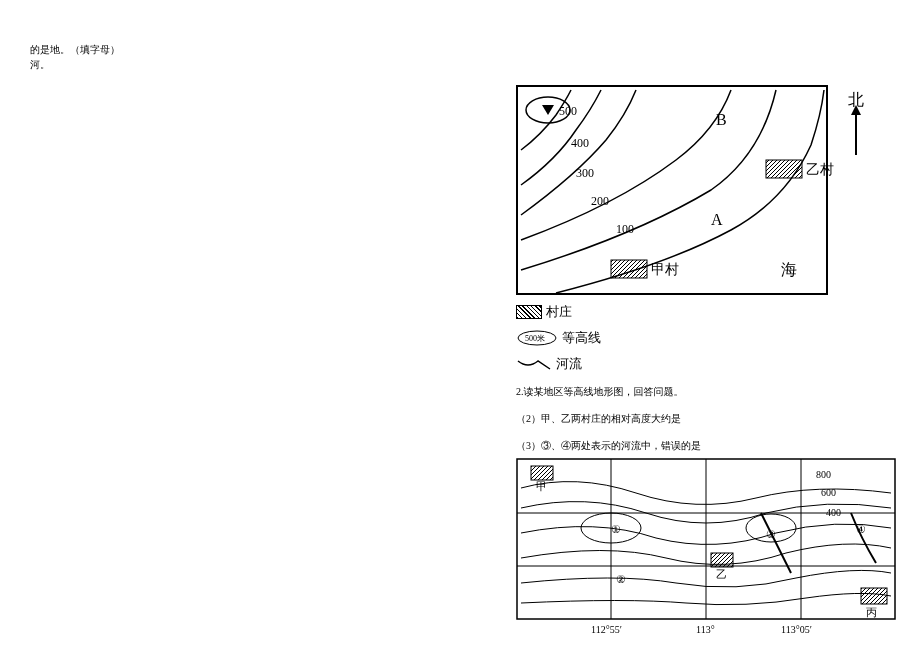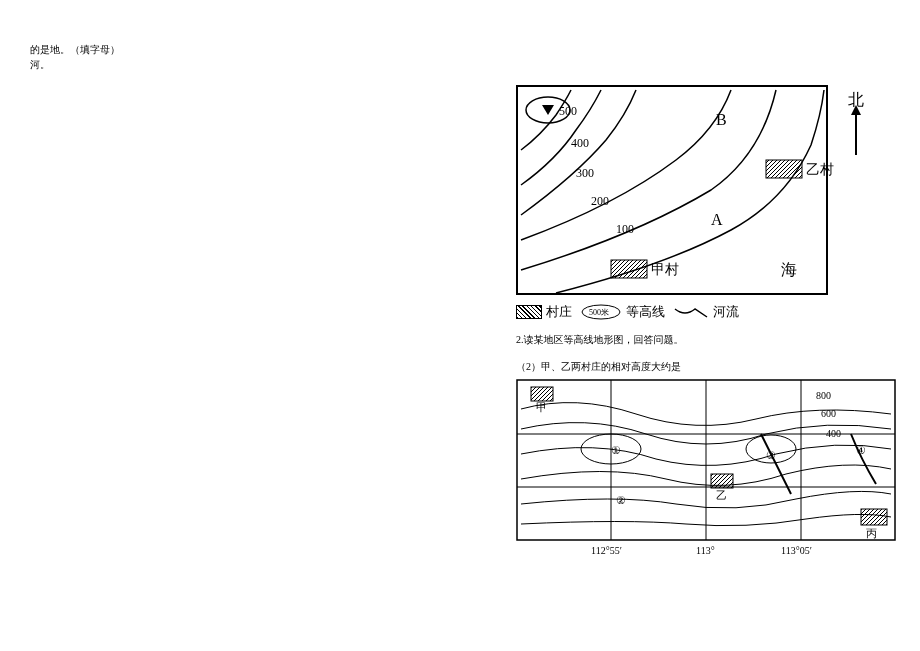--- a/index.html
+++ b/index.html
@@ -2,21 +2,21 @@
 <html><head>
   <meta charset="utf-8">
   <style>
     * { margin: 0; padding: 0; box-sizing: border-box; }
     body { width: 920px; height: 651px; background: #fff; font-family: "SimSun", serif; font-size: 10px; color: #000; position: relative; }
     .left-col { position: absolute; left: 30px; top: 12px; width: 340px; margin-top: 30px; }
     .right-col { position: absolute; left: 516px; top: 85px; width: 395px; }
     .text-line { line-height: 1.5; }
     .q-text { margin-top: 11px; line-height: 1.6; }
     svg { display: block; }
-    .legend-row { display: flex; align-items: flex-start; gap: 8px; margin-top: 8px; font-size: 13px; }
+    .legend-row { display: flex; align-items: flex-start; gap: 8px; margin-top: 8px; font-size: 13px; flex-direction: column; }
     .legend-item { display: flex; align-items: center; gap: 4px; }
     .hatch-box { width: 26px; height: 14px; background: repeating-linear-gradient(45deg,#000 0,#000 1px,#fff 1px,#fff 3px); border:1px solid #000;}
   </style>
 </head>
 <body>
 
 <div class="left-col">
   <div class="text-line">的是地。（填字母）</div>
   <div class="text-line">河。</div>
 </div>
@@ -79,20 +79,21 @@
     <div class="legend-item">
       <svg width="36" height="18">
           <path d="M 2 6 Q 12 14 22 6 L 34 14" fill="none" stroke="#000" stroke-width="1.5"></path>
         </svg>
       <span>河流</span>
     </div>
   </div>
 
   <div class="q-text">2.读某地区等高线地形图，回答问题。</div>
   <div class="q-text">（2）甲、乙两村庄的相对高度大约是</div>
+  <div class="q-text">（3）③、④两处表示的河流中，错误的是</div>
 
   <svg width="380" height="180" viewBox="0 0 380 180" style="margin-top:4px;">
     <rect x="1" y="1" width="378" height="160" fill="#fff" stroke="#000" stroke-width="1.5"></rect>
 
     <line x1="95" y1="1" x2="95" y2="161" stroke="#000"></line>
     <line x1="190" y1="1" x2="190" y2="161" stroke="#000"></line>
     <line x1="285" y1="1" x2="285" y2="161" stroke="#000"></line>
     <line x1="1" y1="55" x2="379" y2="55" stroke="#000"></line>
     <line x1="1" y1="108" x2="379" y2="108" stroke="#000"></line>
 

